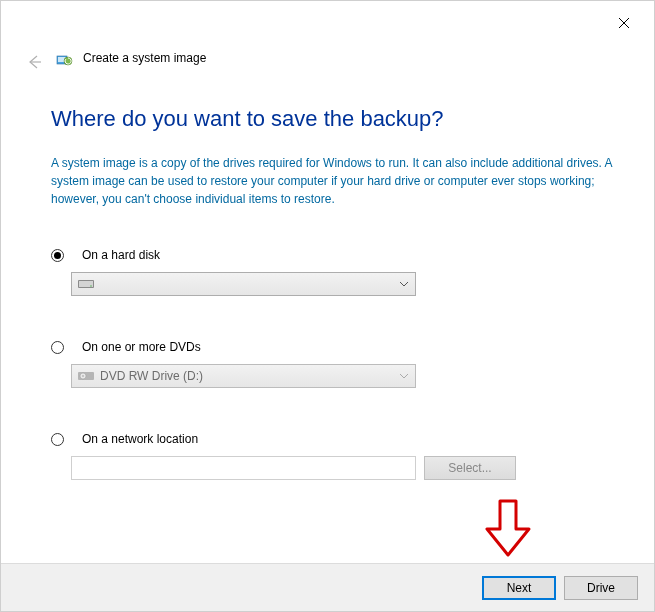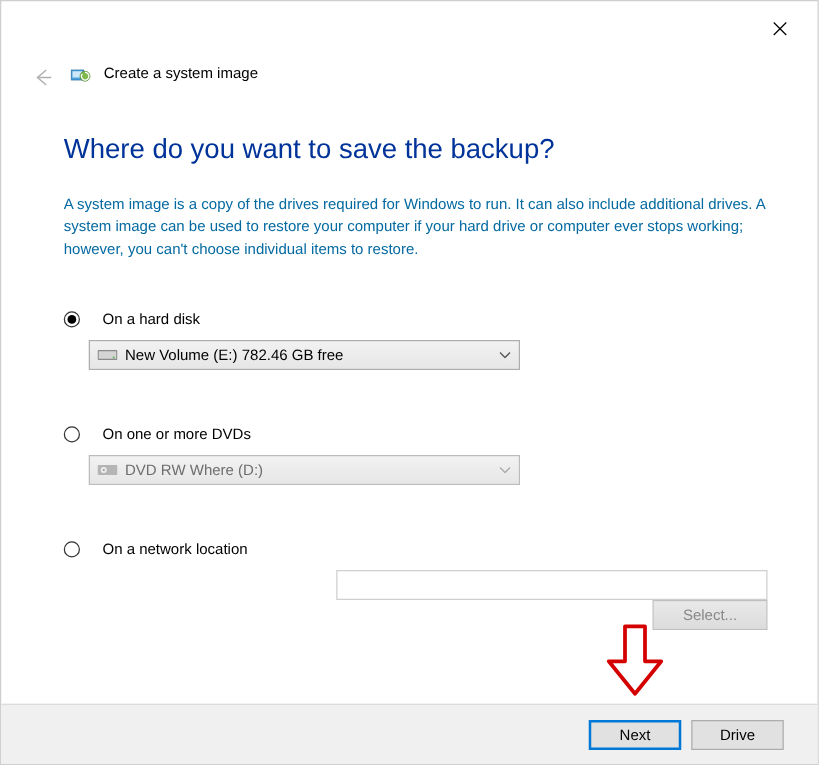--- a/index.html
+++ b/index.html
@@ -84,26 +84,26 @@
     display:flex; align-items:center; padding:0 6px;
   }
   .select-btn {
     margin-left:8px; width:92px; height:24px;
     border:1px solid #bfbfbf;
     background:linear-gradient(#e9e9e9,#dcdcdc);
     color:#888; font-size:12px;
     display:inline-flex; align-items:center; justify-content:center;
     cursor:default;
   }
-  .net-row { display:flex; align-items:flex-end;flex-direction:column; }
+  .net-row { display:flex; align-items:center; }
   .footer {
     position:absolute; bottom:0; left:0; right:0; height:48px;
     background:#f0f0f0; border-top:1px solid #dcdcdc;
     display:flex; align-items:center; justify-content:flex-end;
-    padding-right:27px; gap:8px;
+    padding-right:16px; gap:8px;
   }
   .btn {
     min-width:74px; height:24px; padding:0 12px;
     background:#e1e1e1; border:1px solid #adadad;
     font-size:12px; color:#000;
     display:inline-flex; align-items:center; justify-content:center;
     cursor:pointer;
   }
   .btn.primary { border:2px solid #0078d7; background:#e1e1e1; }
   .red-arrow {
@@ -151,39 +151,38 @@
     <div class="option-row">
       <div class="radio checked"></div>
       <span class="option-label">On a hard disk</span>
     </div>
     <div class="dropdown">
       <svg class="drive-icon" viewBox="0 0 16 12">
         <rect x="0" y="2" width="16" height="8" rx="1" fill="#8a8a8a"></rect>
         <rect x="1" y="3" width="14" height="6" fill="#d4d4d4"></rect>
         <circle cx="13" cy="8" r="0.8" fill="#59b159"></circle>
       </svg>
-      <span>New Volume (E:)  782.46 GB free</span>
       <svg class="chev" width="10" height="6" viewBox="0 0 10 6">
         <path d="M1 1 L5 5 L9 1" fill="none" stroke="#555" stroke-width="1"></path>
       </svg>
     </div>
   </div>
 
   <div class="group">
     <div class="option-row">
       <div class="radio"></div>
       <span class="option-label">On one or more DVDs</span>
     </div>
     <div class="dropdown disabled">
       <svg class="drive-icon" viewBox="0 0 16 12">
         <rect x="0" y="2" width="16" height="8" rx="1" fill="#b5b5b5"></rect>
         <circle cx="5" cy="6" r="3" fill="#e8e8e8" stroke="#999" stroke-width="0.5"></circle>
         <circle cx="5" cy="6" r="0.8" fill="#999"></circle>
       </svg>
-      <span>DVD RW Where (D:)</span>
+      <span>DVD RW Drive (D:)</span>
       <svg class="chev" width="10" height="6" viewBox="0 0 10 6">
         <path d="M1 1 L5 5 L9 1" fill="none" stroke="#aaa" stroke-width="1"></path>
       </svg>
     </div>
   </div>
 
   <div class="group">
     <div class="option-row">
       <div class="radio"></div>
       <span class="option-label">On a network location</span>

